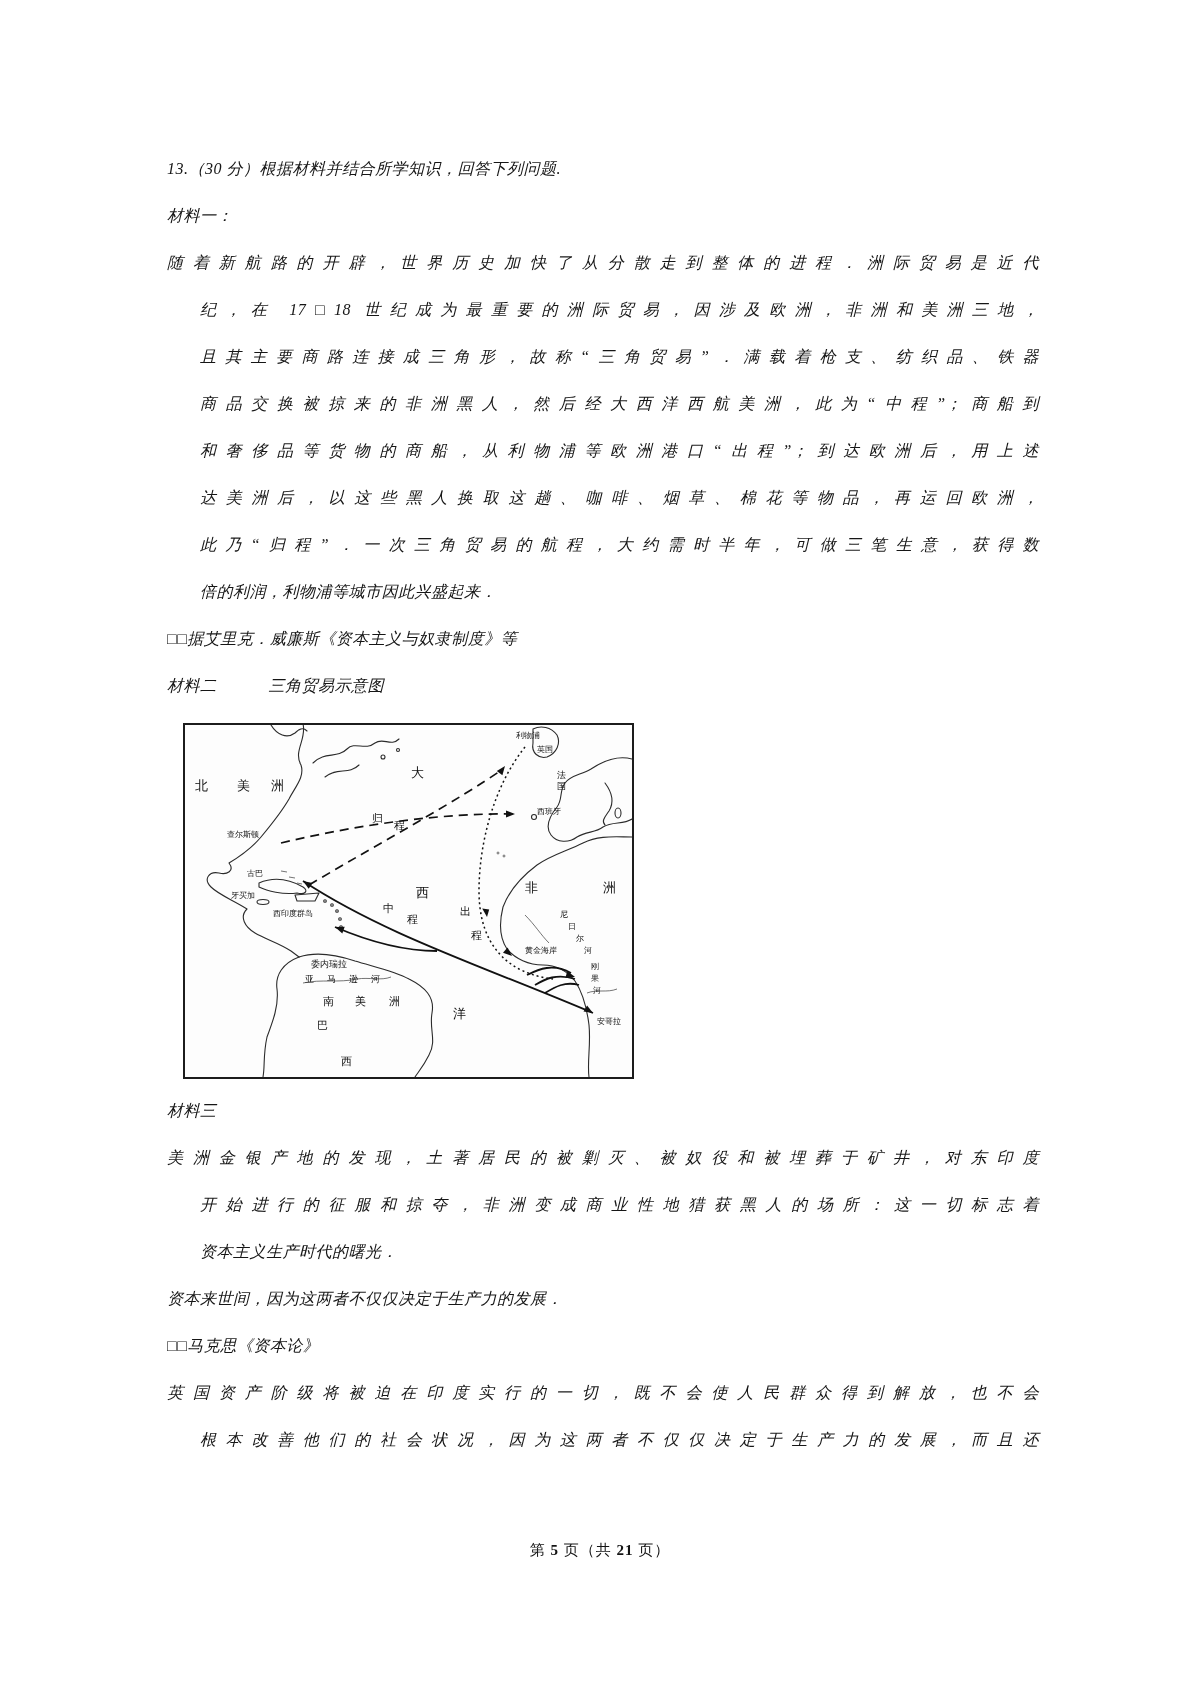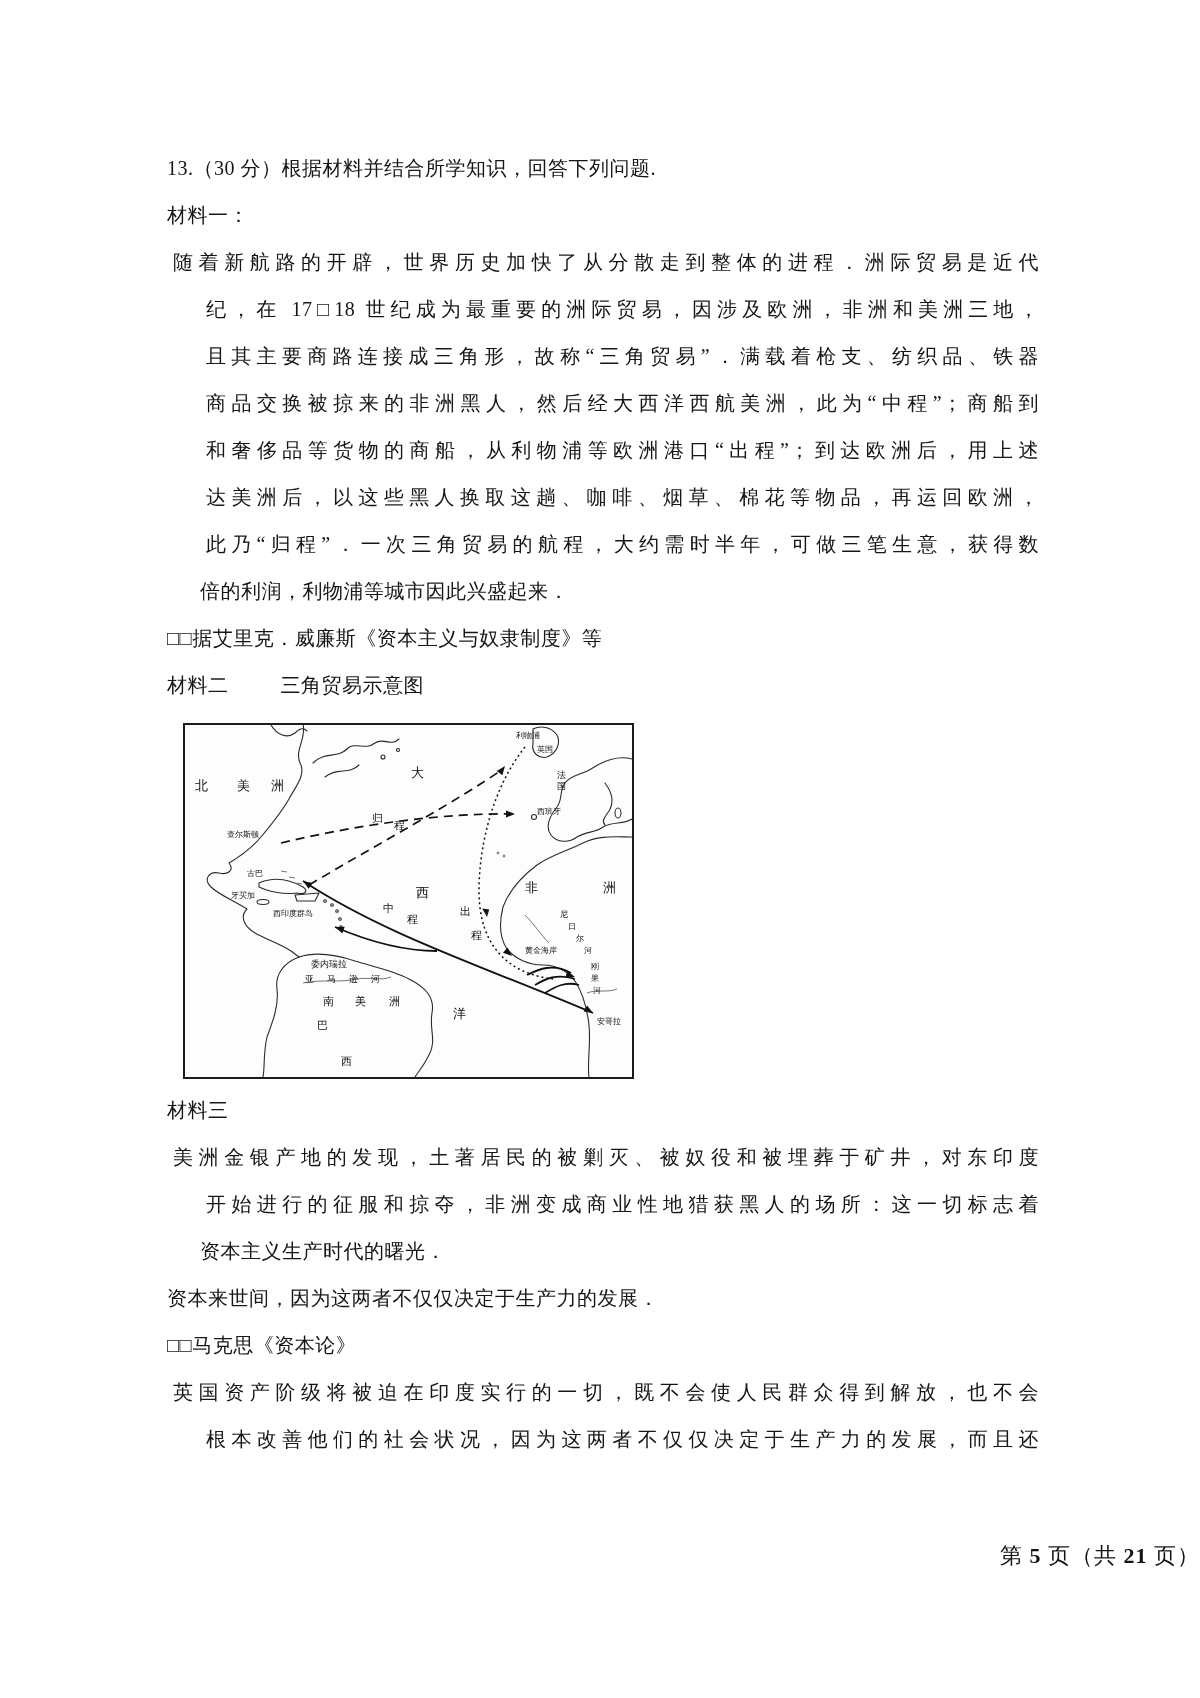--- a/index.html
+++ b/index.html
@@ -1,36 +1,36 @@
 <!DOCTYPE html>
 <html><head>
 <meta charset="utf-8">
 <style>
   html,body{margin:0;padding:0;background:#ffffff;}
   body{width:1200px;height:1698px;position:relative;
        font-family:"Liberation Serif","DejaVu Serif",serif;color:#161616;}
   .page{position:absolute;left:0;top:0;width:1200px;height:1698px;background:#fff;overflow:hidden;}
   .content{position:absolute;left:167px;top:145px;width:872px;}
-  .line{font-size:20px;line-height:47px;height:47px;letter-spacing:.5px;white-space:nowrap;}
-  .fill{white-space:normal;text-align:justify;text-align-last:justify;margin-left:6px;}
+  .line{font-size:16px;line-height:47px;height:47px;letter-spacing:.5px;white-space:nowrap;font-style:italic;}
+  .fill{white-space:normal;text-align:justify;text-align-last:justify;}
   .indent{padding-left:33px;}
   .m2gap{display:inline-block;width:52px;}
   .map-wrap{margin:14px 0 8px 16px;width:447px;height:352px;border:2px solid #1c1c1c;
             background:#fdfdfd;box-sizing:content-box;}
   .map-wrap svg{display:block;}
   svg text{fill:#111;font-family:"Liberation Serif","DejaVu Serif",serif;}
   .coast{fill:none;stroke:#2b2b2b;stroke-width:1.1;stroke-linejoin:round;stroke-linecap:round;}
   .thin{fill:none;stroke:#3a3a3a;stroke-width:.7;}
   .r-solid{fill:none;stroke:#111;stroke-width:1.8;}
   .r-dash{fill:none;stroke:#111;stroke-width:1.7;stroke-dasharray:9 6;}
   .r-dot{fill:none;stroke:#111;stroke-width:1.5;stroke-dasharray:2 3;}
   .ah{fill:#111;stroke:none;}
   .lb8{font-size:8px;}  .lb9{font-size:9px;}  .lb11{font-size:11px;} .lb13{font-size:13px;letter-spacing:1px;}
-  .footer{position:absolute;left:0;top:1541px;width:1200px;text-align:right;
-          font-size:22px;letter-spacing:1px;color:#131313;}
+  .footer{position:absolute;left:0;top:1541px;width:1200px;text-align:center;
+          font-size:15px;letter-spacing:1px;color:#131313;}
   .footer b{font-family:"Liberation Serif","DejaVu Serif",serif;}
 </style>
 </head>
 <body>
 
 <div class="page">
   <div class="content">
 
     <div class="line">13.（30 分）根据材料并结合所学知识，回答下列问题.</div>
 

